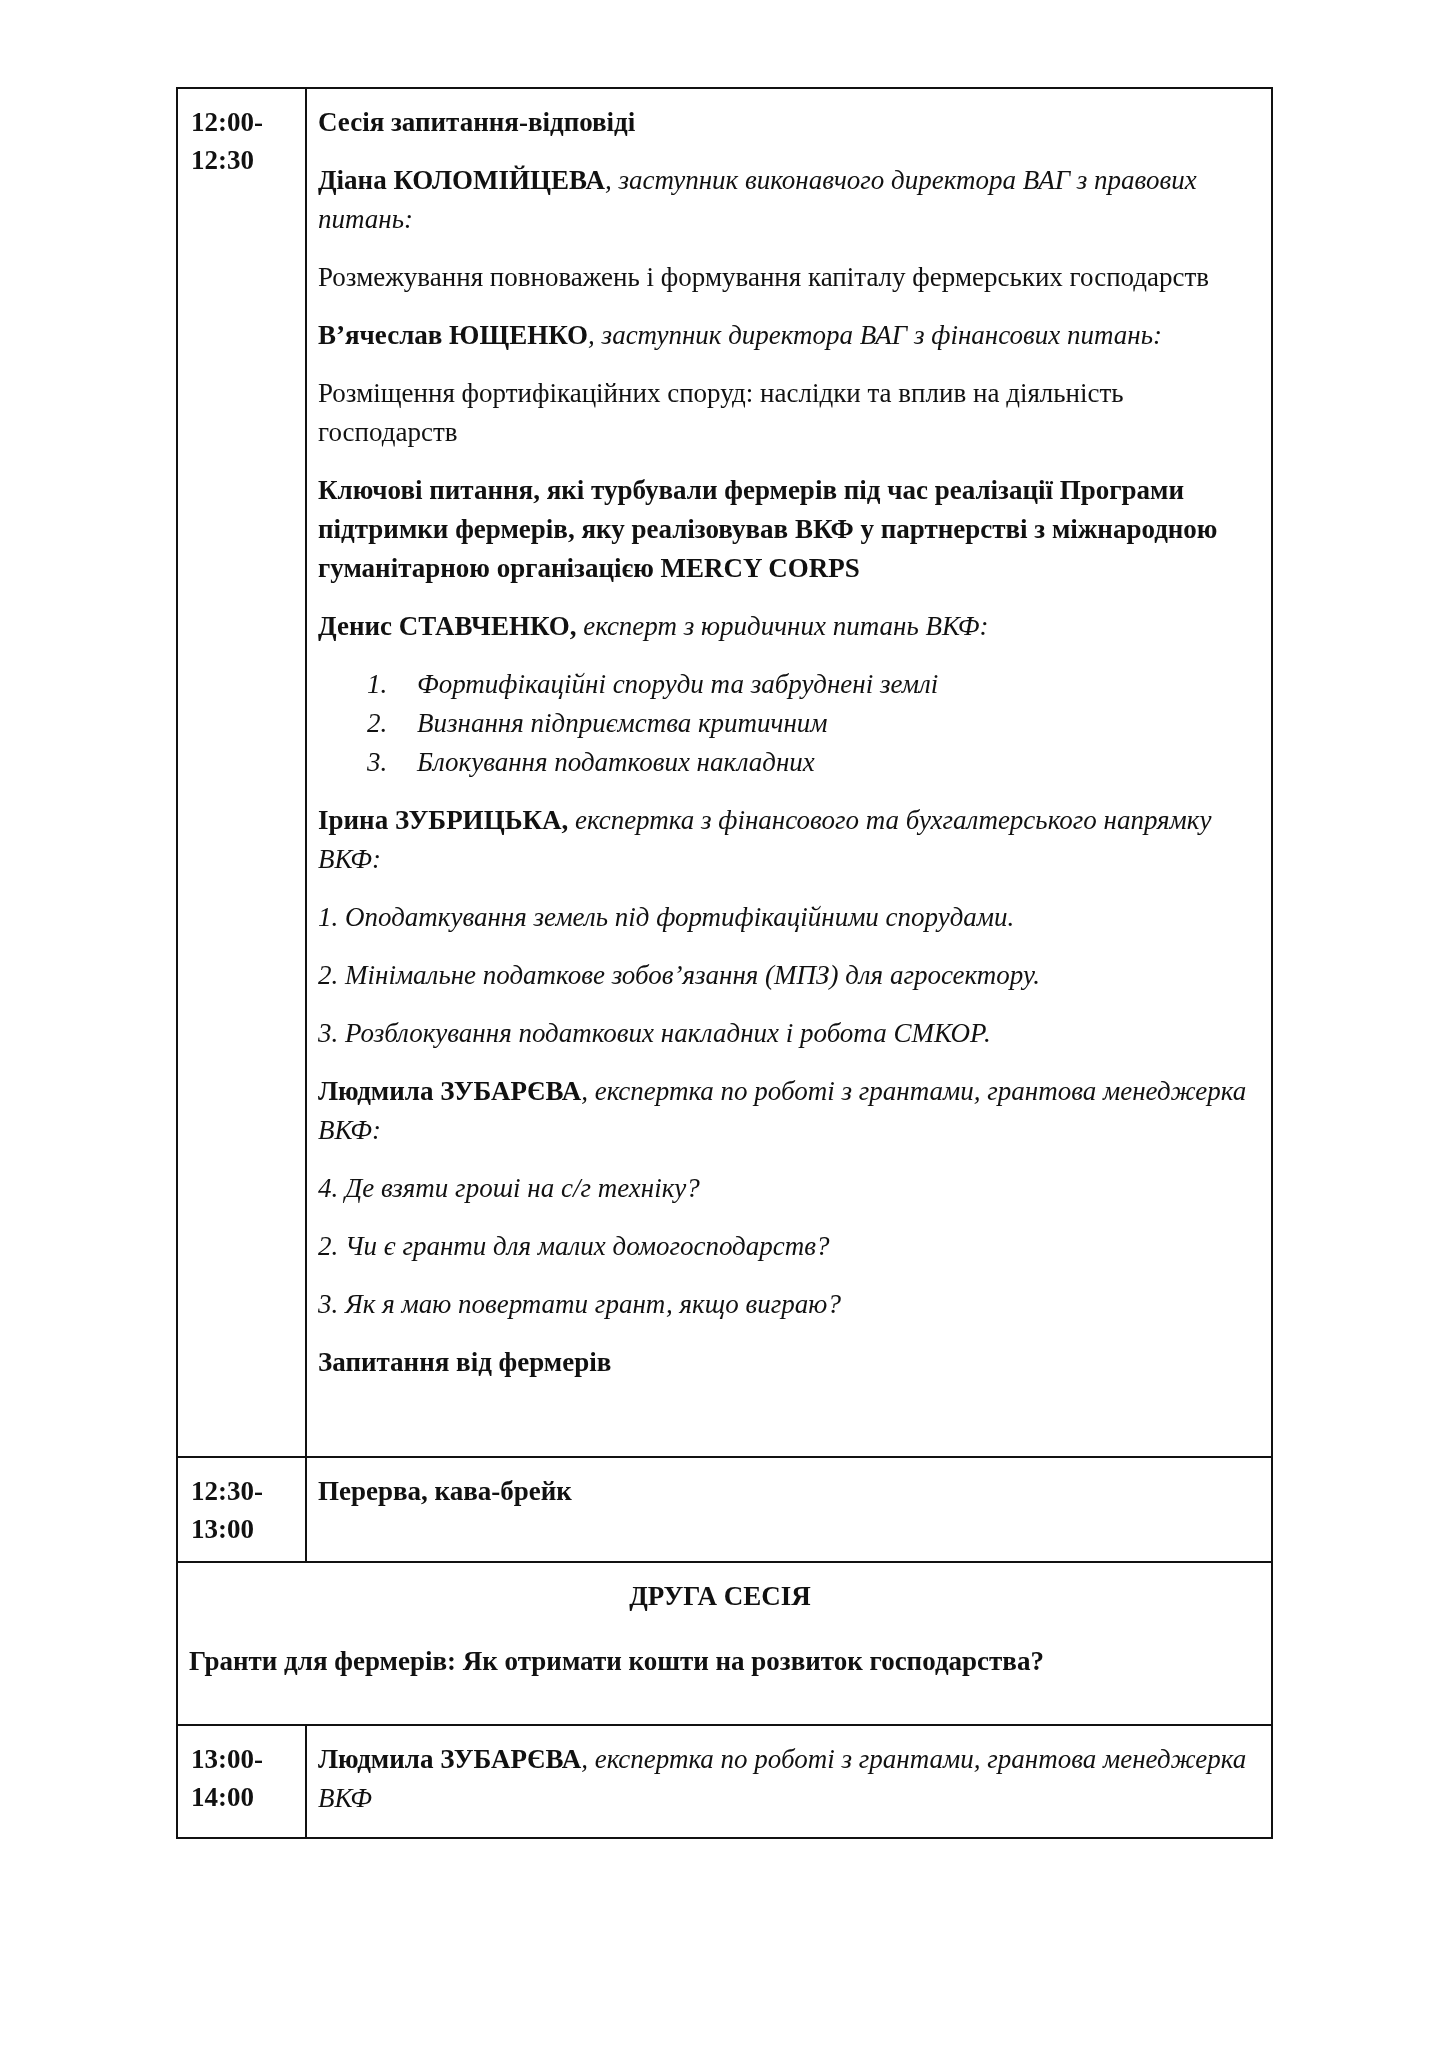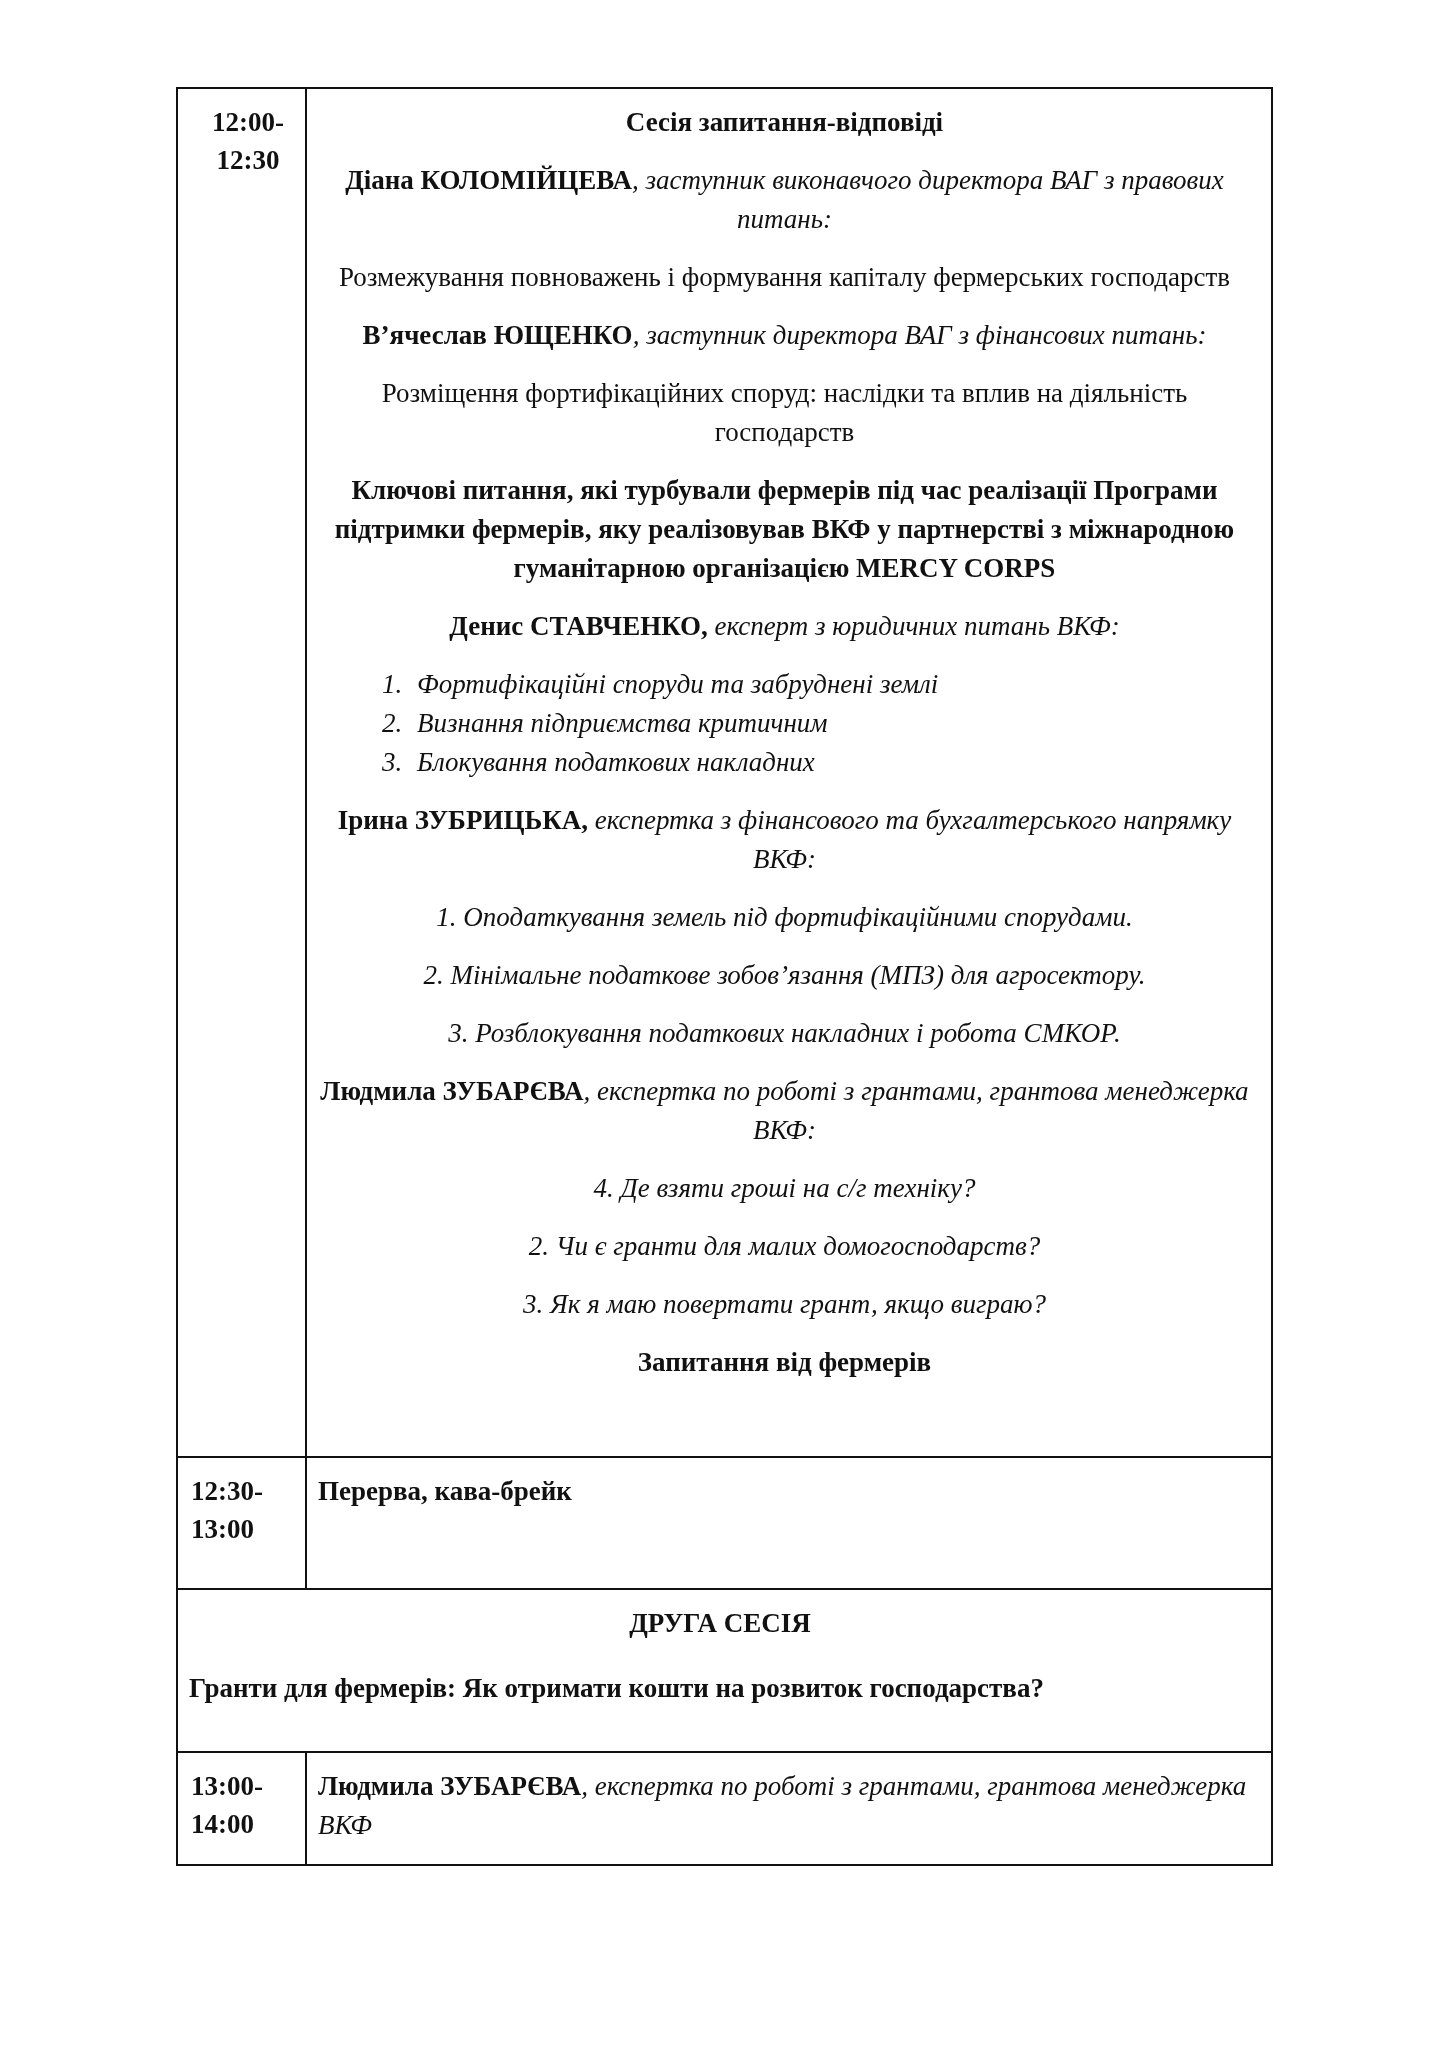--- a/index.html
+++ b/index.html
@@ -11,22 +11,22 @@
   .time { width: 127px; }
   .time-inner { padding: 14px 0 0 13px; font-weight: bold; font-size: 27px; line-height: 38px; }
   .content-inner { padding: 14px 20px 0 11px; font-size: 27px; line-height: 39px; }
   .p { margin: 0 0 19px 0; }
   .b { font-weight: bold; }
   .i { font-style: italic; }
   .bi { font-weight: bold; }
   ol.olist { margin: 0 0 19px 0; padding: 0 0 0 49px; list-style: none; }
   ol.olist li { font-style: italic; line-height: 39px; display: flex; }
   ol.olist li .num { width: 50px; display: inline-block; }
-  .row1 { height: 1369px; text-align: center; }
-  .row2 { height: 132px; }
+  .row1 { height: 1369px; }
+  .row2 { height: 105px; }
   .row3 { height: 163px; }
   .row4 { height: 102px; }
   .session-inner { padding: 14px 20px 0 11px; font-size: 27px; line-height: 39px; }
   .session-title { text-align: center; font-weight: bold; margin: 0 0 26px 0; }
   .session-subtitle { font-weight: bold; margin: 0; }
 </style>
 </head>
 <body>
 
 <table class="agenda">

